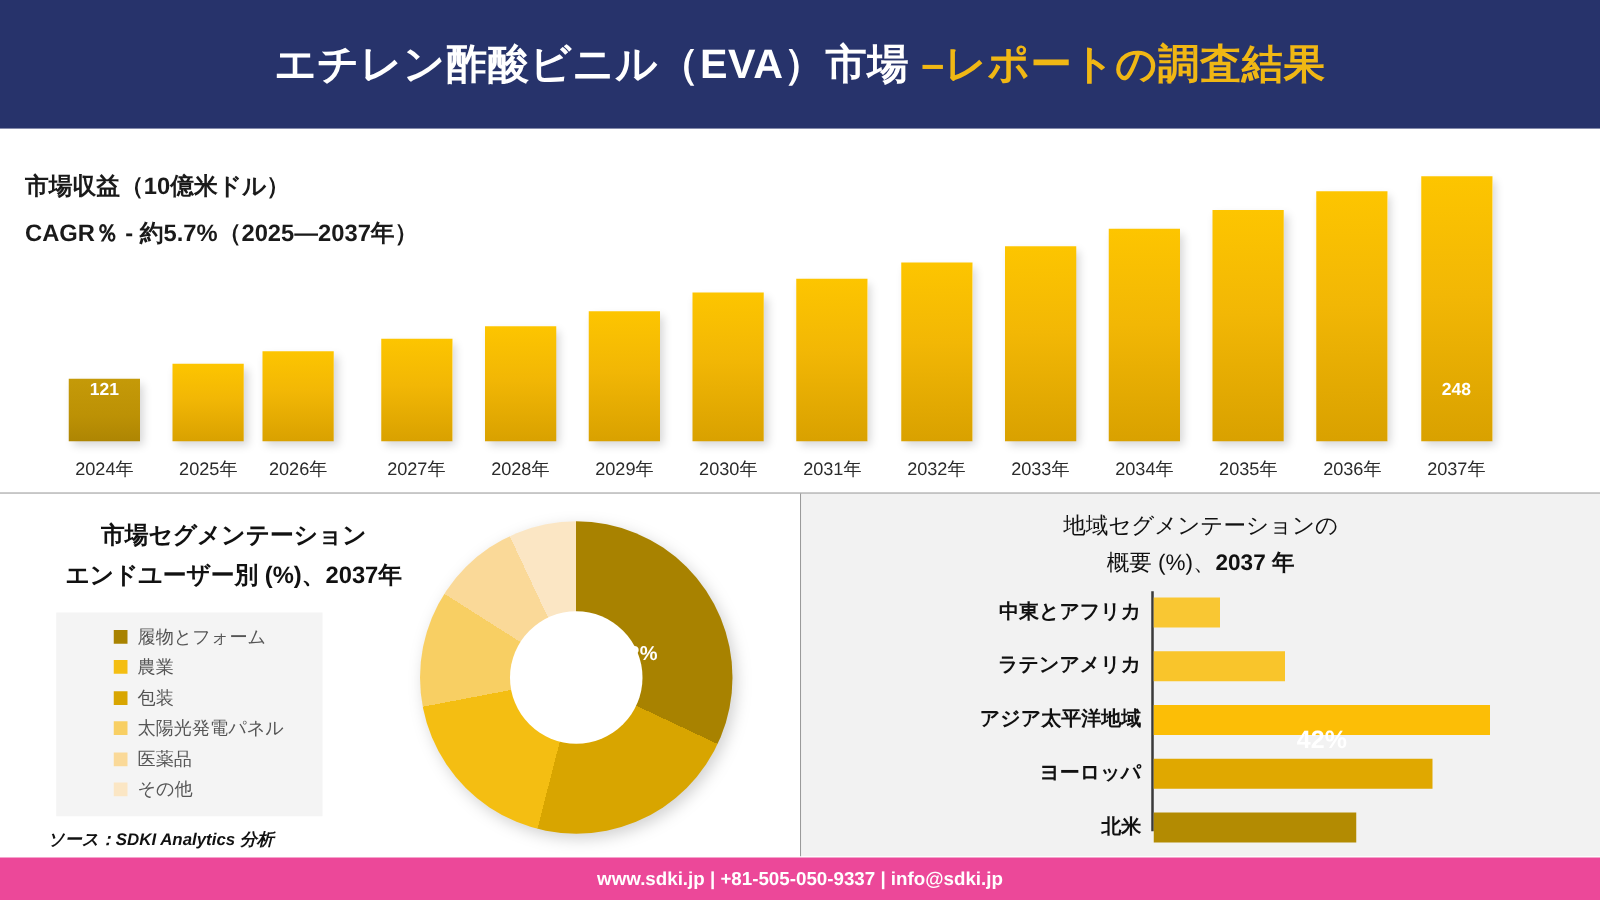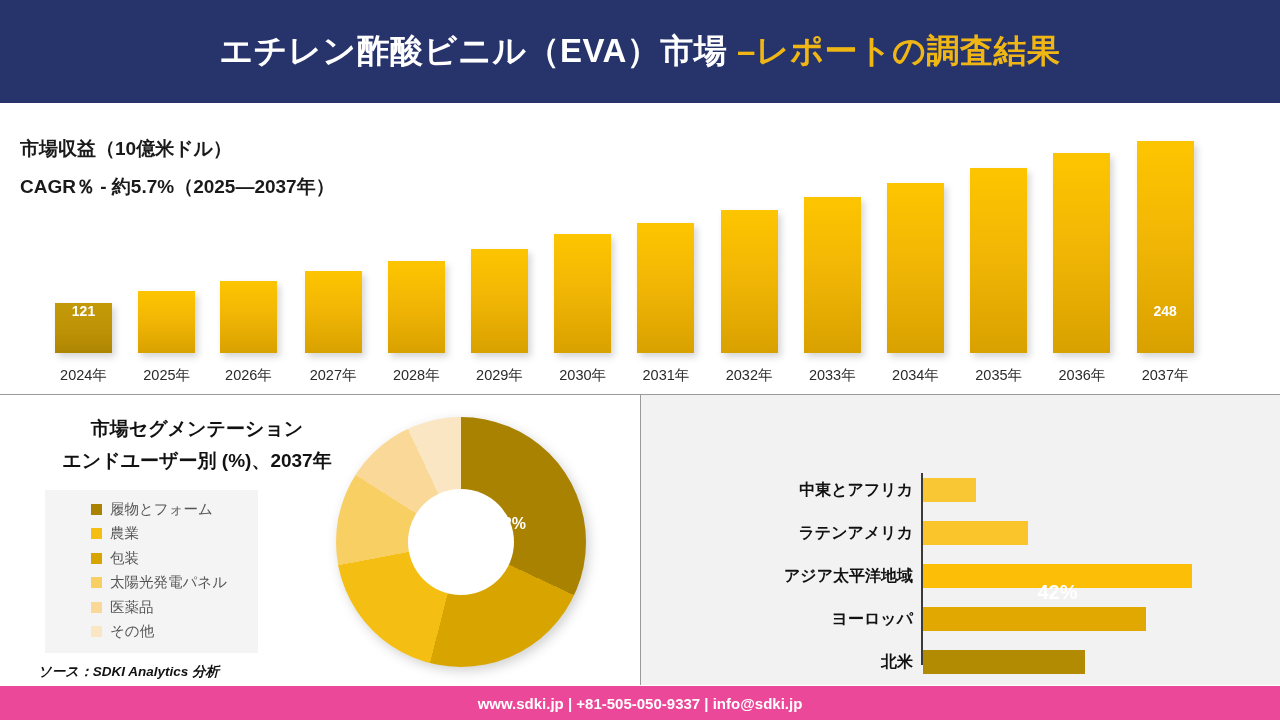--- a/index.html
+++ b/index.html
@@ -44,21 +44,21 @@
     font-size:14.5px;color:#2b2b2b;white-space:nowrap;
   }
 
   
   .hline{position:absolute;left:0;top:394px;width:1280px;height:1px;background:#9a9a9a;}
   .vline{position:absolute;left:640px;top:395px;width:1px;height:290px;background:#9a9a9a;}
 
   
   .panel-left{position:absolute;left:0;top:395px;width:640px;height:290px;background:#ffffff;}
   .seg-title{
-    position:absolute;left:32px;top:18px;width:330px;text-align:center;
+    position:absolute;left:22px;top:18px;width:330px;text-align:center;
     font-size:19px;font-weight:bold;color:#111;line-height:32px;
   }
   .legend{
     position:absolute;left:45px;top:95px;width:213px;
     background:#F4F4F4;padding:7px 8px 9px 8px;box-sizing:border-box;
   }
   .legend-row{display:flex;align-items:center;height:24.5px;}
   .legend-sw{width:11px;height:11px;margin-right:8px;margin-left:38px;flex:0 0 auto;}
   .legend-lb{font-size:14.5px;color:#555;white-space:nowrap;}
 
@@ -124,21 +124,21 @@
         <div class="bar-col" style="left: 0px;">
           <div class="bar first" style="height: 50px;">
             <div class="bar-val" style="top: 0px;">121</div>
           </div>
           <div class="bar-cat">2024年</div>
         </div>
         <div class="bar-col" style="left: 83.2px;">
           <div class="bar" style="height: 62px;"></div>
           <div class="bar-cat">2025年</div>
         </div>
-        <div class="bar-col" style="left: 165px;">
+        <div class="bar-col" style="left: 155px;">
           <div class="bar" style="height: 72px;"></div>
           <div class="bar-cat">2026年</div>
         </div>
         <div class="bar-col" style="left: 249.6px;">
           <div class="bar" style="height: 82px;"></div>
           <div class="bar-cat">2027年</div>
         </div>
         <div class="bar-col" style="left: 332.8px;">
           <div class="bar" style="height: 92px;"></div>
           <div class="bar-cat">2028年</div>
@@ -221,20 +221,24 @@
     <div class="donut-wrap">
       <div class="donut" id="donut-ring" style="background: conic-gradient(rgb(168, 130, 0) 0deg, rgb(168, 130, 0) 115.2deg, rgb(216, 165, 0) 115.2deg, rgb(216, 165, 0) 194.4deg, rgb(244, 190, 18) 194.4deg, rgb(244, 190, 18) 259.2deg, rgb(248, 207, 99) 259.2deg, rgb(248, 207, 99) 302.4deg, rgb(250, 217, 152) 302.4deg, rgb(250, 217, 152) 334.8deg, rgb(251, 230, 196) 334.8deg, rgb(251, 230, 196) 360deg);"></div>
       <div class="donut-hole"></div>
       <div class="donut-val">32%</div>
     </div>
   </div>
 
   <div class="source">ソース：SDKI Analytics 分析</div>
 
   <div class="panel-right">
+    <div class="reg-title">
+      <div>地域セグメンテーションの</div>
+      <div><span>概要 (%)、</span><b>2037 年</b></div>
+    </div>
     <div class="reg-axis"></div>
     <div id="region-rows">
         <div class="reg-row" style="top: 83px; width: 639px;">
           <div class="reg-label" style="right: 367px;">中東とアフリカ</div>
           <div class="reg-bar" style="width: 53px; background: rgb(249, 199, 51);"></div>
         </div>
         <div class="reg-row" style="top: 126px; width: 639px;">
           <div class="reg-label" style="right: 367px;">ラテンアメリカ</div>
           <div class="reg-bar" style="width: 105px; background: rgb(249, 197, 43);"></div>
         </div>

